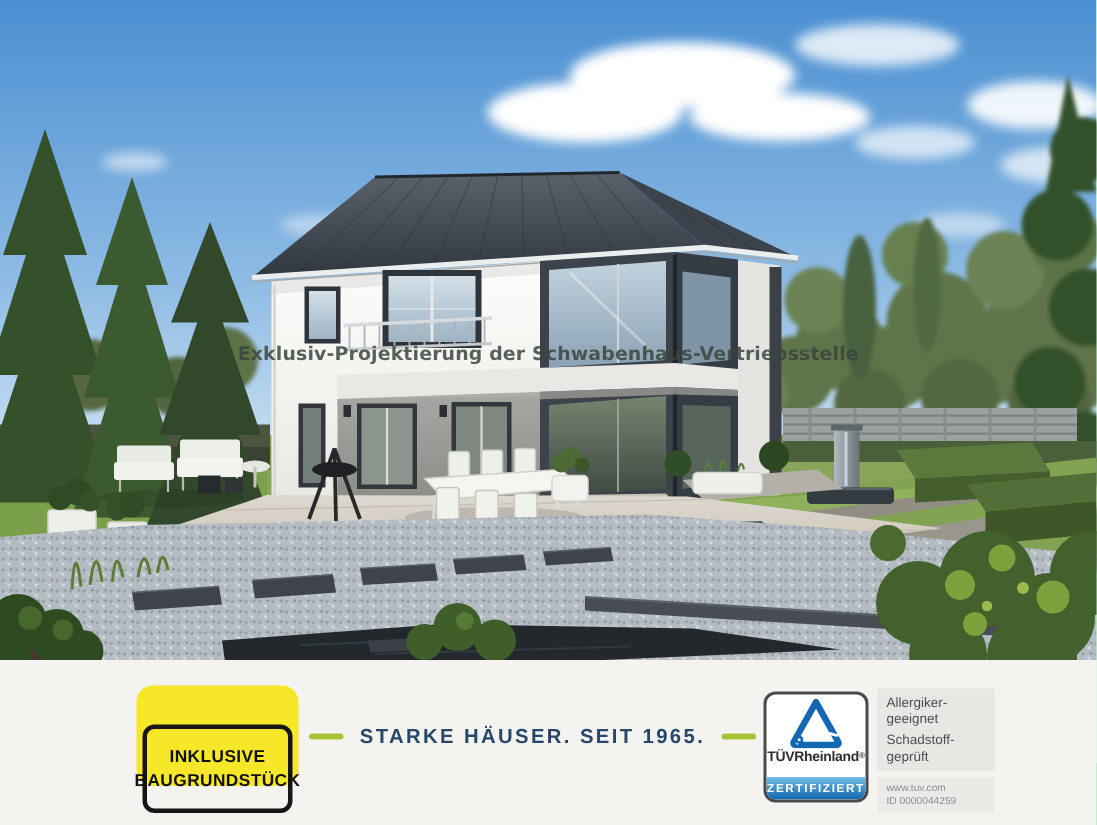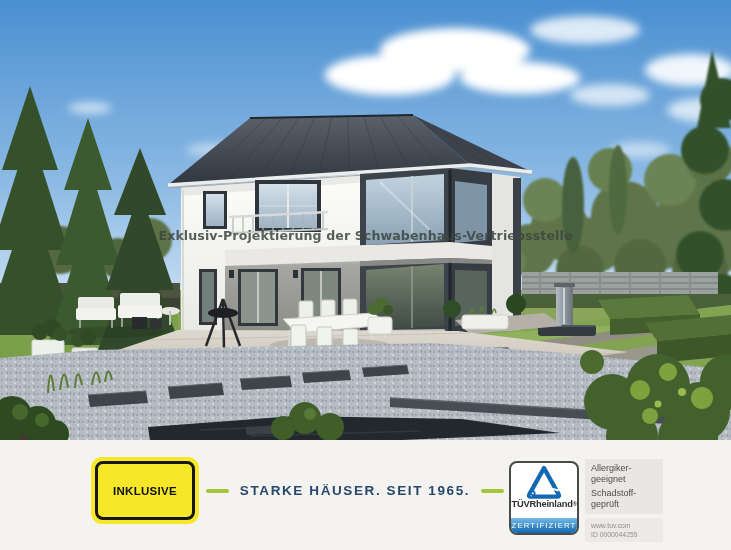--- a/index.html
+++ b/index.html
@@ -9,34 +9,34 @@
   .photo{position:absolute;left:0;top:0;width:731px;height:440px;overflow:hidden;}
   .photo svg{display:block;}
   .watermark{position:absolute;left:0;right:0;top:229px;text-align:center;
     color:#3c463f;opacity:.85;font-family:"DejaVu Sans",sans-serif;
     font-size:12.6px;font-weight:600;line-height:14px;letter-spacing:.1px;}
   .banner{position:absolute;left:0;top:440px;width:731px;height:110px;background:#f4f3f0;}
   .badge{position:absolute;left:91px;top:17px;width:108px;height:67px;
     background:#f6e829;border-radius:11px;padding:4px;}
   .badge-inner{width:100%;height:100%;border:3px solid #161616;border-radius:8px;
     display:flex;flex-direction:column;align-items:center;justify-content:center;
-    font-weight:bold;font-size:11.5px;line-height:16px;color:#101010;letter-spacing:.3px;}
+    font-weight:bold;font-size:11.5px;line-height:16px;color:#101010;letter-spacing:.3px;margin-top:22px;}
   .dash{position:absolute;top:49px;width:23px;height:3.5px;background:#a6c437;border-radius:2px;}
   .dash-l{left:206px;} .dash-r{left:481px;}
   .slogan{position:absolute;left:231px;top:43px;width:248px;text-align:center;
     font-weight:bold;font-size:13.5px;letter-spacing:1.6px;color:#27476b;white-space:nowrap;}
   .tuv-box{position:absolute;left:509px;top:21px;width:70px;height:74px;background:#ffffff;
     border:2px solid #4a4a4a;border-radius:8px;overflow:hidden;display:flex;
     flex-direction:column;align-items:center;}
   .tuv-tri{margin-top:2px;height:34px;}
   .tuv-brand{font-size:9.3px;font-weight:bold;color:#2e2e2e;letter-spacing:-.2px;
     line-height:10px;white-space:nowrap;}
   .tuv-brand .reg{font-size:5.5px;vertical-align:top;}
   .tuv-bar{margin-top:auto;width:100%;height:15px;display:flex;align-items:center;justify-content:center;
-    background:linear-gradient(#74bce6,#1166ad);color:#fff;font-weight:normal;
+    background:linear-gradient(#74bce6,#1166ad);color:#fff;font-weight:bold;
     font-size:7.8px;letter-spacing:1.1px;}
   .tuv-texts{position:absolute;left:585px;top:19px;width:78px;}
   .cert-block{background:#e9e7e3;padding:4px 6px;font-size:9px;line-height:11px;color:#4e4e4e;}
   .cert-gap{height:3px;}
   .meta-block{margin-top:4px;background:#eceae6;padding:3px 6px;font-size:6.8px;
     line-height:9px;color:#8f8f8f;}
 </style>
 </head>
 <body>
 
@@ -441,20 +441,21 @@
     <div class="watermark">
       <div>Exklusiv-Projektierung der Schwabenhaus-Vertriebsstelle</div>
     </div>
   </div>
 
   <div class="banner">
 
     <div class="badge">
       <div class="badge-inner">
         <span>INKLUSIVE</span>
+        <span>BAUGRUNDSTÜCK</span>
       </div>
     </div>
 
     <span class="dash dash-l"></span>
     <div class="slogan">STARKE HÄUSER. SEIT 1965.</div>
     <span class="dash dash-r"></span>
 
     <div class="tuv-box">
       <svg class="tuv-tri" width="40" height="34" viewBox="0 0 100 88">
         <path d="M50 8 L88 76 Q91 82 84 82 L16 82 Q9 82 12 76 Z" fill="none" stroke="#1268b3" stroke-width="11" stroke-linejoin="round"></path>

